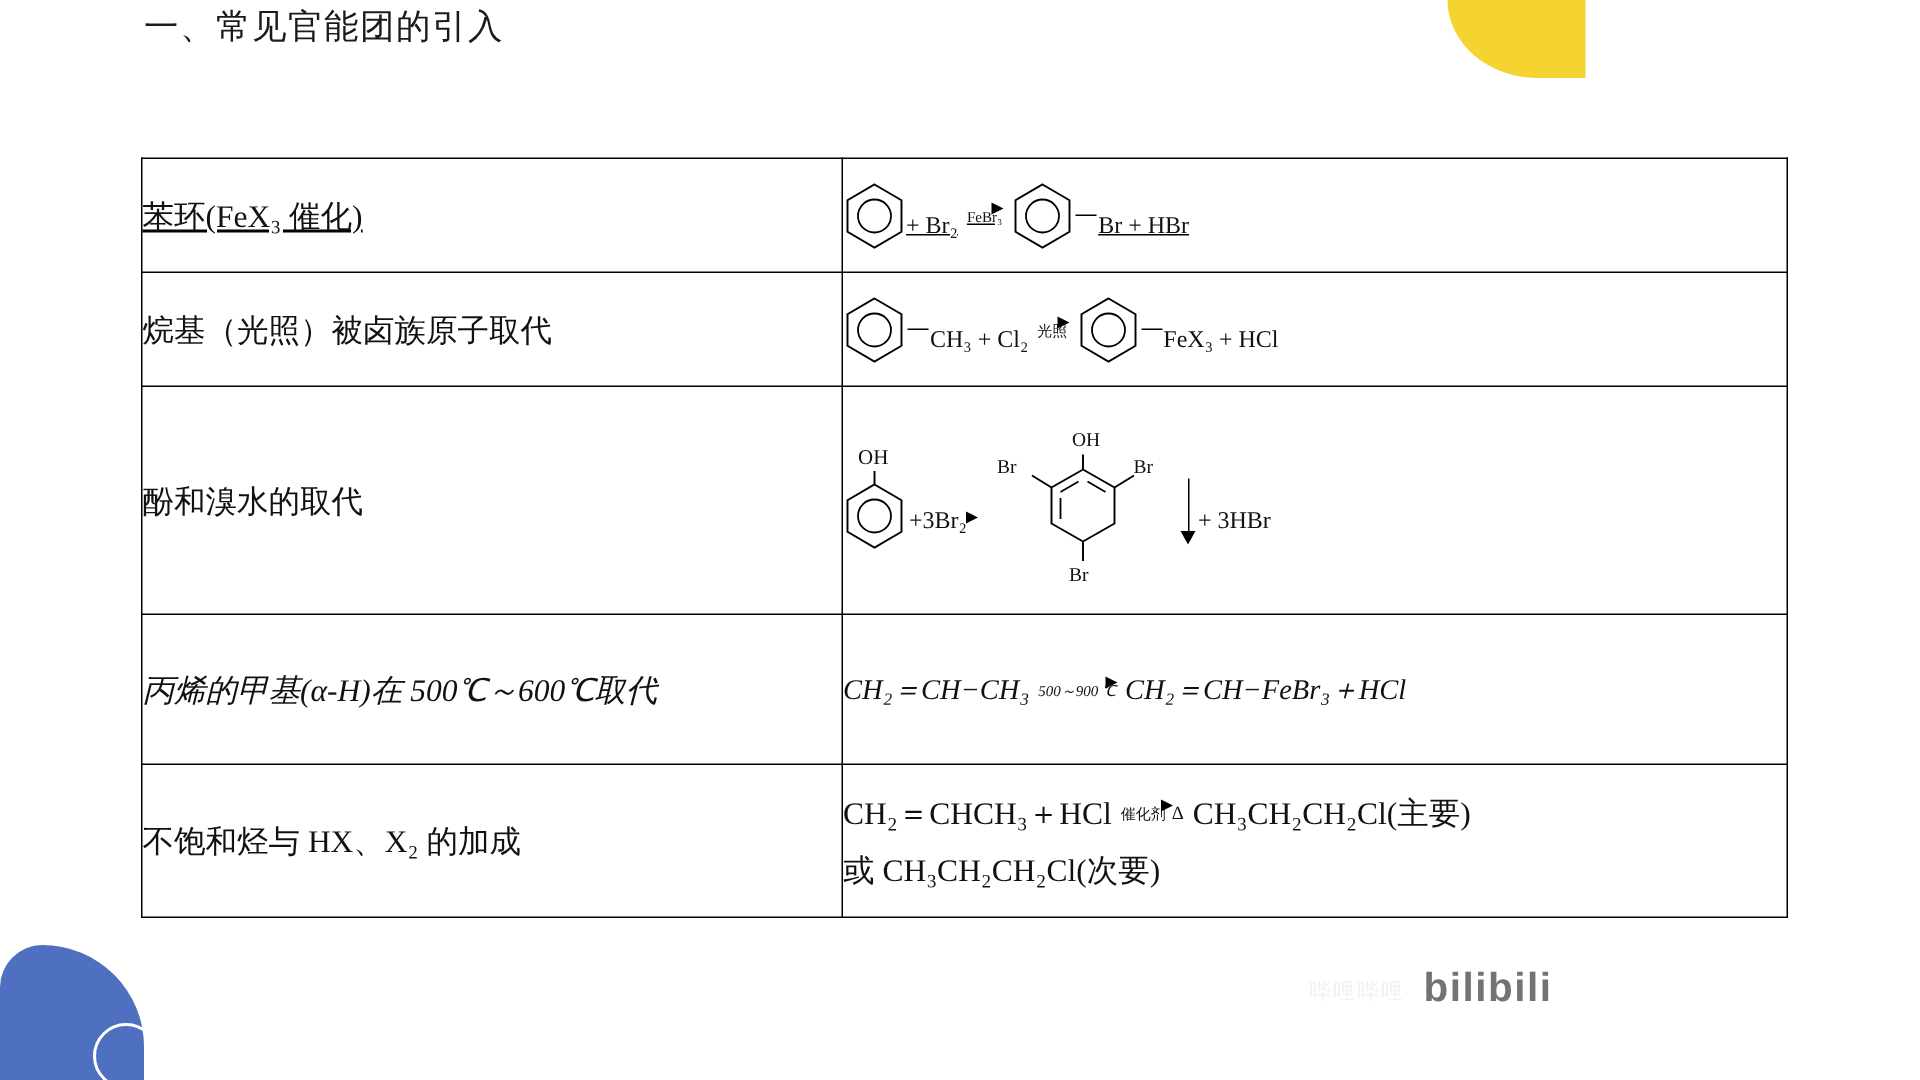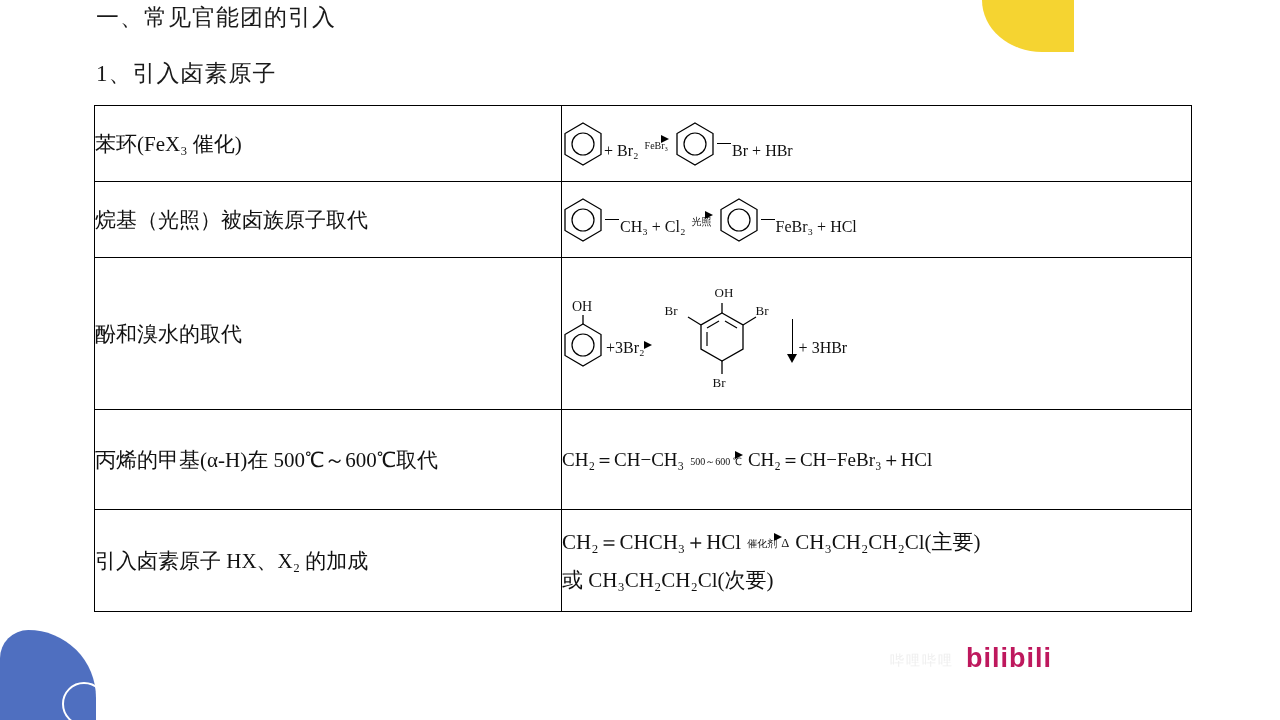--- a/index.html
+++ b/index.html
@@ -44,21 +44,20 @@
     border: 2px solid #ffffff;
     border-radius: 50%;
     background: transparent;
   }
 
   .page {
     position: absolute;
     left: 0; top: 0;
     width: 1057px;
     height: 720px;
-    padding-left: 17px;
   }
 
   .heading1 {
     position: absolute;
     left: 96px;
     top: 2px;
     font-size: 23px;
     color: #1a1a1a;
     letter-spacing: 1px;
   }
@@ -91,24 +90,24 @@
     line-height: 34px;
     color: #111;
     vertical-align: top;
   }
   td.rxn {
     padding: 6px 10px;
     font-size: 16px;
     color: #111;
   }
 
-  .r1 { height: 76px; }
+  .r1 { height: 76px; text-decoration: underline; }
   .r2 { height: 76px; }
   .r3 { height: 152px; }
-  .r4 { height: 100px; }
+  .r4 { height: 100px; font-style: italic; }
   .r5 { height: 102px; }
   .r6 { height: 98px; }
 
   
   .chem {
     display: flex;
     align-items: center;
     font-family: "Liberation Serif", serif;
   }
 
@@ -226,21 +225,21 @@
   }
 
   .row5-line2 { margin-top: 10px; }
 
   .watermark {
     position: absolute;
     right: 22px;
     bottom: 46px;
     font-size: 27px;
     font-weight: bold;
-    color: #be185d;
+    color: #737373;
     letter-spacing: 1px;
     font-family: "Liberation Sans", sans-serif;
   }
   .watermark-sub {
     position: absolute;
     right: 120px;
     bottom: 50px;
     font-size: 14px;
     color: #efefef;
     letter-spacing: 2px;
@@ -250,21 +249,20 @@
 <body>
 
 <div class="page">
 
   <div class="corner-yellow"></div>
   <div class="corner-blue">
     <div class="corner-blue-inner"></div>
   </div>
 
   <div class="heading1">一、常见官能团的引入</div>
-  <div class="heading2">1、引入卤素原子</div>
 
   <table class="main">
     <tbody>
 
       <tr class="r1">
         <td class="label">苯环(FeX₃ 催化)</td>
         <td class="rxn">
           <div class="chem">
             <span class="hex">
               <svg width="42" height="48" viewBox="0 0 42 48">
@@ -305,21 +303,21 @@
               <span class="above">光照</span>
               <span class="line"></span>
             </span>
             <span class="hex">
               <svg width="42" height="48" viewBox="0 0 42 48">
                 <polygon points="21,3 39,13.5 39,34.5 21,45 3,34.5 3,13.5" fill="none" stroke="#000" stroke-width="1.3"></polygon>
                 <circle cx="21" cy="24" r="11" fill="none" stroke="#000" stroke-width="1.2"></circle>
               </svg>
             </span>
             <span class="bond"></span>
-            <span class="txt sm">FeBr₃ + HCl</span>
+            <span class="txt sm">FeX₃ + HCl</span>
           </div>
         </td>
       </tr>
 
       <tr class="r3">
         <td class="label">酚和溴水的取代</td>
         <td class="rxn">
           <div class="chem" style="margin-top:14px;">
             <span class="phenol-wrap">
               <span class="oh-top">OH</span>
@@ -356,30 +354,30 @@
           </div>
         </td>
       </tr>
 
       <tr class="r4">
         <td class="label">丙烯的甲基(α-H)在 500℃～600℃取代</td>
         <td class="rxn">
           <div class="chem">
             <span class="txt md">CH₂＝CH−CH₃</span>
             <span class="arrow w90">
-              <span class="above">500～600 ℃</span>
+              <span class="above">500～900 ℃</span>
               <span class="line"></span>
             </span>
             <span class="txt md">CH₂＝CH−FeBr₃＋HCl</span>
           </div>
         </td>
       </tr>
 
       <tr class="r5">
-        <td class="label">引入卤素原子 HX、X₂ 的加成</td>
+        <td class="label">不饱和烃与 HX、X₂ 的加成</td>
         <td class="rxn">
           <div class="chem">
             <span class="txt lg"><span>CH₂＝CHCH₃＋HCl</span></span>
             <span class="arrow w80">
               <span class="above">催化剂</span>
               <span class="line"></span>
               <span class="below">Δ</span>
             </span>
             <span class="txt lg">CH₃CH₂CH₂Cl(主要)</span>
           </div>

